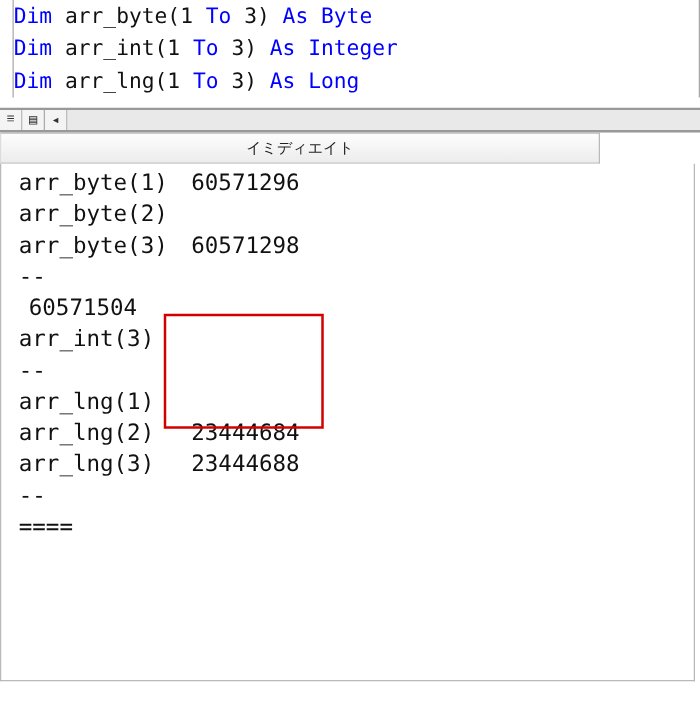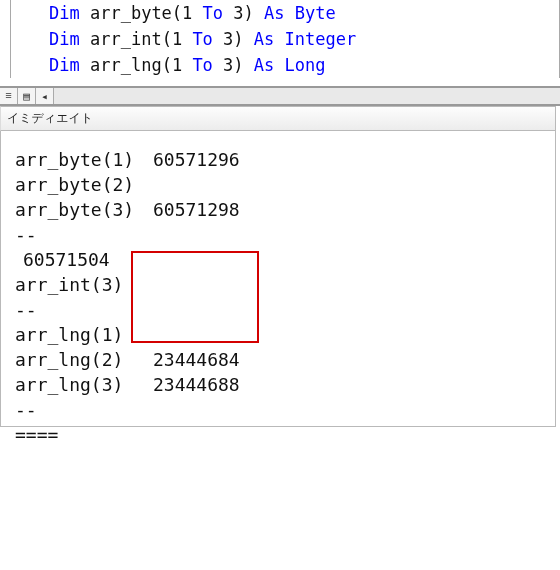--- a/index.html
+++ b/index.html
@@ -12,21 +12,20 @@
     overflow: hidden;
   }
   .top-area {
     background: #ffffff;
     padding: 0 0 8px 0;
     position: relative;
   }
   .code-inner {
     margin-left: 10px;
     border-left: 1px solid #a9a9a9;
-    padding-left: 38px;
     border-right: 1px solid #a9a9a9;
   }
   .code-line { padding: 3px 0; white-space: pre; font-family: Consolas, monospace; font-size: 17px; }
   .kw { color: #0000ff; }
   .txt { color: #111; }
   .hsplit {
     height: 20px;
     border-top: 2px solid #999;
     border-bottom: 2px solid #999;
     background: #f0f0f0;
@@ -45,29 +44,30 @@
     background: #e9e9e9;
   }
   .pane-title {
     background: linear-gradient(#fdfdfd,#ececec);
     border: 1px solid #b9b9b9;
     border-left: 1px solid #dcdcdc;
     font-family: "MS PGothic","Meiryo",sans-serif;
     font-size: 12px;
     padding: 3px 6px;
     color: #222;
-    width: 556px;
+    width: 480px;
+    text-align: center;
   }
   .immediate {
     background: #ffffff;
     border: 1px solid #b9b9b9;
     border-top: none;
     width: 556px;
-    height: 296px;
-    padding: 16px 14px;
+    height: 414px;
+    padding: 3px 14px;
     font-family: Consolas, monospace;
     font-size: 18px;
     color: #111;
     position: relative;
   }
   .row { display: flex; padding: 2px 0; }
   .col1 { width: 130px; }
   .col2 { padding-left: 8px; }
   .sep { padding: 2px 0; }
   .highlight-box {

